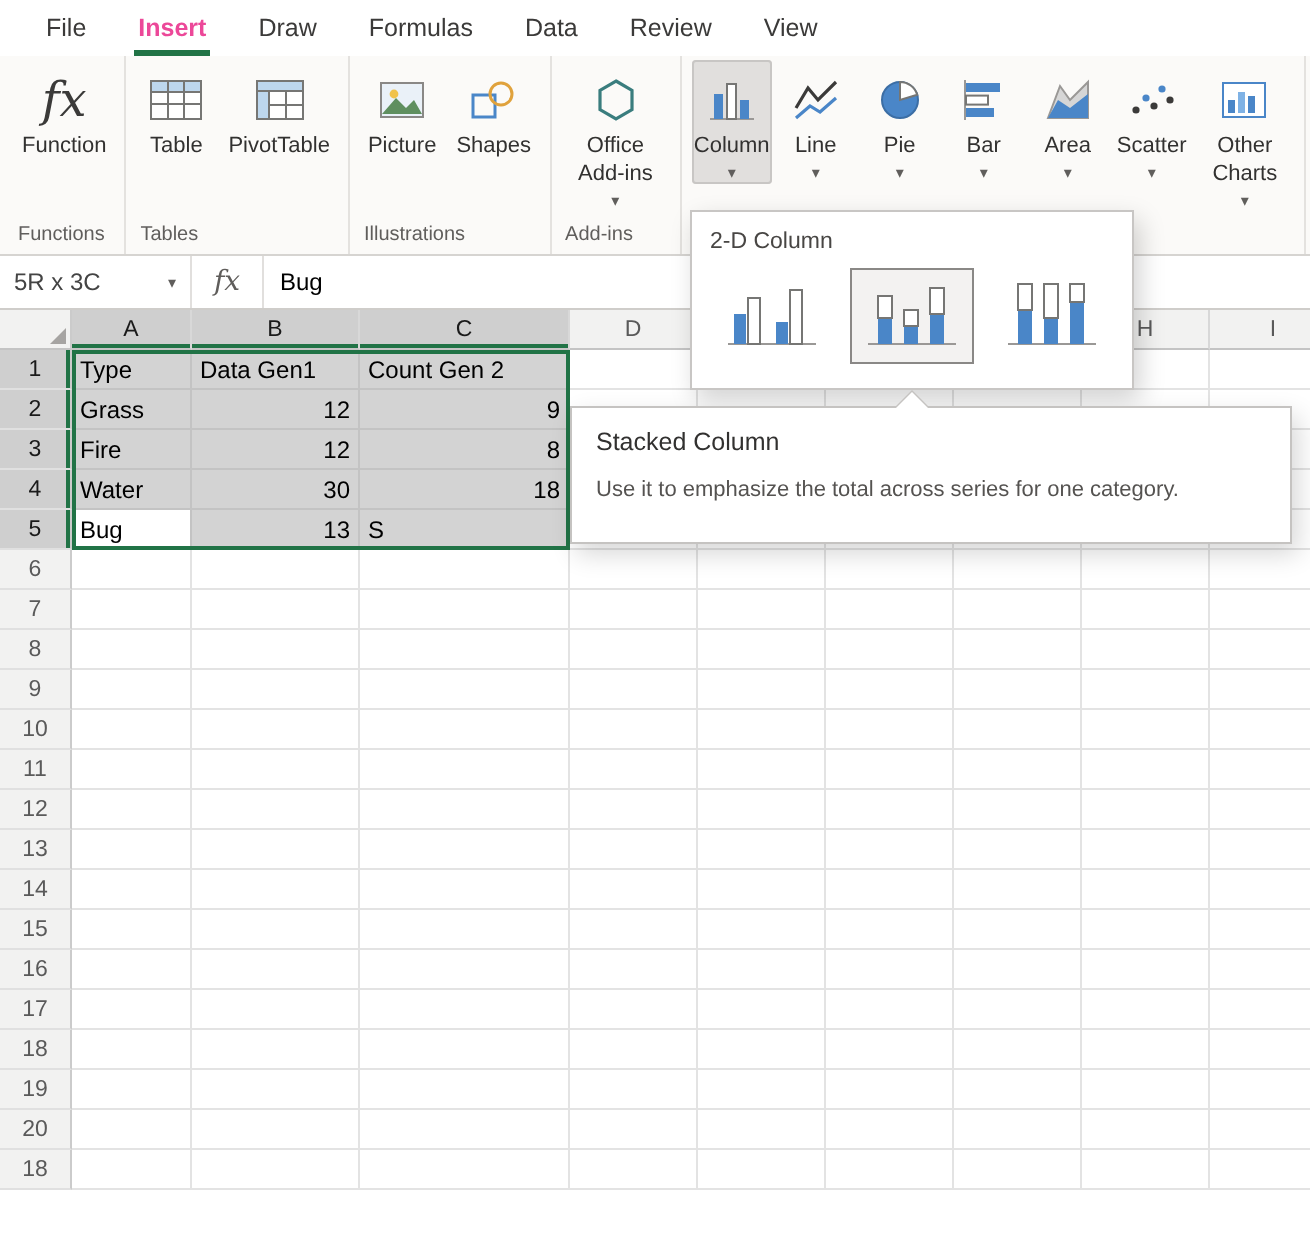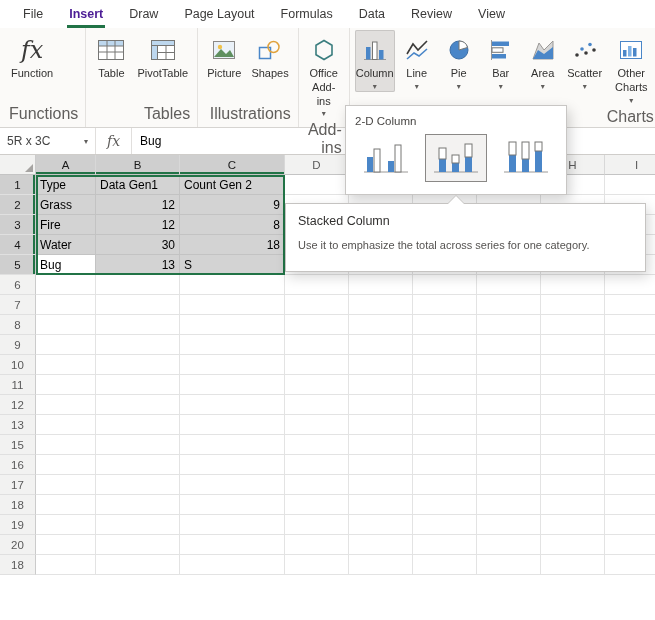--- a/index.html
+++ b/index.html
@@ -3,28 +3,28 @@
 <meta charset="utf-8">
 <style>
   * { box-sizing: border-box; margin: 0; padding: 0; }
   html,body { width:655px; height:620px; }
   body { font-family:"Liberation Sans","DejaVu Sans",sans-serif; font-size:12px; color:#252423; background:#fff; }
   .app { position:relative; width:655px; height:620px; background:#fff; overflow:hidden; }
 
   
   .tabbar { display:flex; align-items:stretch; height:28px; background:#fff; padding-left:10px; }
   .tab { padding:0 13px; display:flex; align-items:center; font-size:12.5px; color:#3b3a39; position:relative; cursor:default; }
-  .tab.active { font-weight:bold; color:#4c1d95; }
+  .tab.active { font-weight:bold; color:#ec4899; }
   .tab.active::after { content:""; position:absolute; left:11px; right:11px; bottom:0; height:3px; background:#217346; }
 
   
   .ribbon { height:100px; background:#fbfaf8; border-bottom:1px solid #d6d4d1; display:flex; padding:0 2px; }
   .ribbon-group { display:flex; flex-direction:column; padding:2px 5px 0; border-right:1px solid #e4e2df; }
   .rg-buttons { flex:1; display:flex; align-items:flex-start; gap:2px; }
-  .rg-name { font-size:16px; color:#605e5c; text-align:right; padding:2px 2px 4px; }
+  .rg-name { font-size:10px; color:#605e5c; text-align:left; padding:2px 2px 4px; }
   .big-btn { display:flex; flex-direction:column; align-items:center; padding:5px 4px 1px; min-width:40px; border-radius:2px; }
   .big-btn .icon { height:30px; display:flex; align-items:center; justify-content:center; }
   .big-btn .lbl { font-size:11px; color:#323130; text-align:center; line-height:1.25; max-width:58px; margin-top:2px; }
   .big-btn .chev { font-size:8px; color:#605e5c; line-height:1; margin-top:2px; }
   .big-btn.pressed { background:#e1dfdd; box-shadow: inset 0 0 0 1px #c8c6c4; }
   .fx-glyph { font-family:"DejaVu Serif","Liberation Serif",serif; font-style:italic; font-size:24px; color:#3b3a39; }
 
   
   .formula-bar { height:27px; display:flex; align-items:stretch; border-bottom:1px solid #cfcdca; background:#fff; }
   .name-box { width:96px; display:flex; align-items:center; justify-content:space-between; padding:0 7px; border-right:1px solid #e1dfdd; font-size:12px; color:#444; }
@@ -64,21 +64,20 @@
 </style>
 </head>
 <body>
 
 <div class="app">
 
   <div class="tabbar">
       <div class="tab">File</div>
       <div class="tab active">Insert</div>
       <div class="tab">Draw</div>
-      <div class="tab">Page Layout</div>
       <div class="tab">Formulas</div>
       <div class="tab">Data</div>
       <div class="tab">Review</div>
       <div class="tab">View</div>
     </div>
 
   <div class="ribbon">
       <div class="ribbon-group">
         <div class="rg-buttons">
           <div class="big-btn">
@@ -420,20 +419,32 @@
           <div class="cell" style="width: 84px;"></div>
           <div class="cell" style="width: 105px;"></div>
           <div class="cell" style="width: 64px;"></div>
           <div class="cell" style="width: 64px;"></div>
           <div class="cell" style="width: 64px;"></div>
           <div class="cell" style="width: 64px;"></div>
           <div class="cell" style="width: 64px;"></div>
           <div class="cell" style="width: 64px;"></div>
         </div>
         <div class="row">
+          <div class="row-h">14</div>
+          <div class="cell" style="width: 60px;"></div>
+          <div class="cell" style="width: 84px;"></div>
+          <div class="cell" style="width: 105px;"></div>
+          <div class="cell" style="width: 64px;"></div>
+          <div class="cell" style="width: 64px;"></div>
+          <div class="cell" style="width: 64px;"></div>
+          <div class="cell" style="width: 64px;"></div>
+          <div class="cell" style="width: 64px;"></div>
+          <div class="cell" style="width: 64px;"></div>
+        </div>
+        <div class="row">
           <div class="row-h">15</div>
           <div class="cell" style="width: 60px;"></div>
           <div class="cell" style="width: 84px;"></div>
           <div class="cell" style="width: 105px;"></div>
           <div class="cell" style="width: 64px;"></div>
           <div class="cell" style="width: 64px;"></div>
           <div class="cell" style="width: 64px;"></div>
           <div class="cell" style="width: 64px;"></div>
           <div class="cell" style="width: 64px;"></div>
           <div class="cell" style="width: 64px;"></div>

